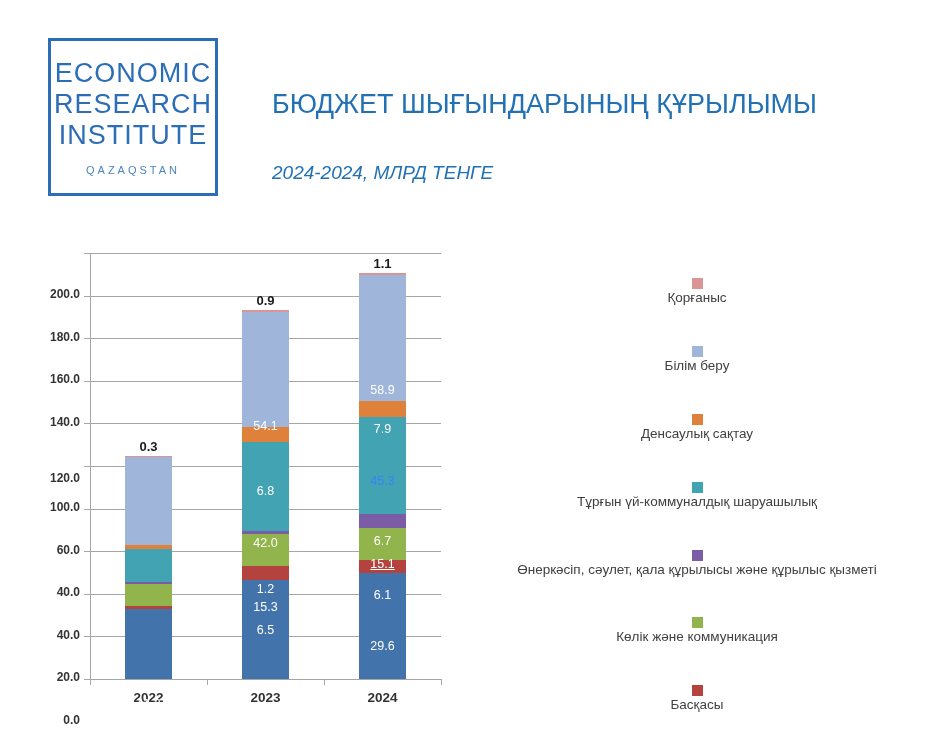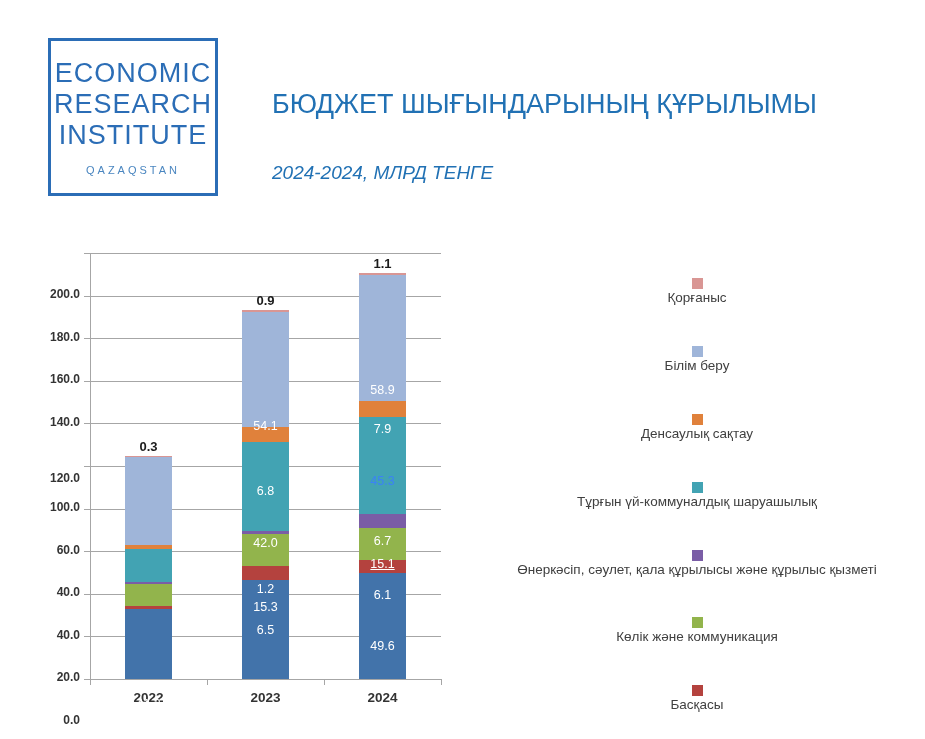--- a/index.html
+++ b/index.html
@@ -126,21 +126,21 @@
         <div class="seg-label" style="top: 233.235px; color: rgb(255, 255, 255);">42.0</div>
         <div class="seg" style="bottom: 237.495px; height: 14.484px; background: rgb(224, 129, 59);"></div>
         <div class="seg-label" style="top: 181.263px; color: rgb(255, 255, 255);">6.8</div>
         <div class="seg" style="bottom: 251.979px; height: 115.233px; background: rgb(159, 181, 217);"></div>
         <div class="seg-label" style="top: 116.404px; color: rgb(255, 255, 255);">54.1</div>
         <div class="seg" style="bottom: 367.212px; height: 1.917px; background: rgb(217, 150, 148);"></div>
         <div class="above-label" style="bottom: 371.129px;">0.9</div>
       </div>
       <div class="bar" style="left: 269px; height: 406.191px;">
         <div class="seg" style="bottom: 0px; height: 105.648px; background: rgb(66, 115, 170);"></div>
-        <div class="seg-label" style="top: 373.176px; color: rgb(255, 255, 255);">49.6</div>
+        <div class="seg-label" style="top: 373.176px; color: rgb(255, 255, 255);">29.6</div>
         <div class="seg" style="bottom: 105.648px; height: 12.993px; background: rgb(180, 66, 62);"></div>
         <div class="seg-label" style="top: 322px; color: rgb(255, 255, 255);">6.1</div>
         <div class="seg" style="bottom: 118.641px; height: 32.163px; background: rgb(146, 180, 76);"></div>
         <div class="seg-label" style="top: 291.277px; color: rgb(255, 255, 255); text-decoration: underline;">15.1</div>
         <div class="seg" style="bottom: 150.804px; height: 14.271px; background: rgb(122, 93, 166);"></div>
         <div class="seg-label" style="top: 268.06px; color: rgb(255, 255, 255);">6.7</div>
         <div class="seg" style="bottom: 165.075px; height: 96.489px; background: rgb(66, 163, 179);"></div>
         <div class="seg-label" style="top: 208px; color: #3b82f6;">45.3</div>
         <div class="seg" style="bottom: 261.564px; height: 16.827px; background: rgb(224, 129, 59);"></div>
         <div class="seg-label" style="top: 156.023px; color: rgb(255, 255, 255);">7.9</div>

